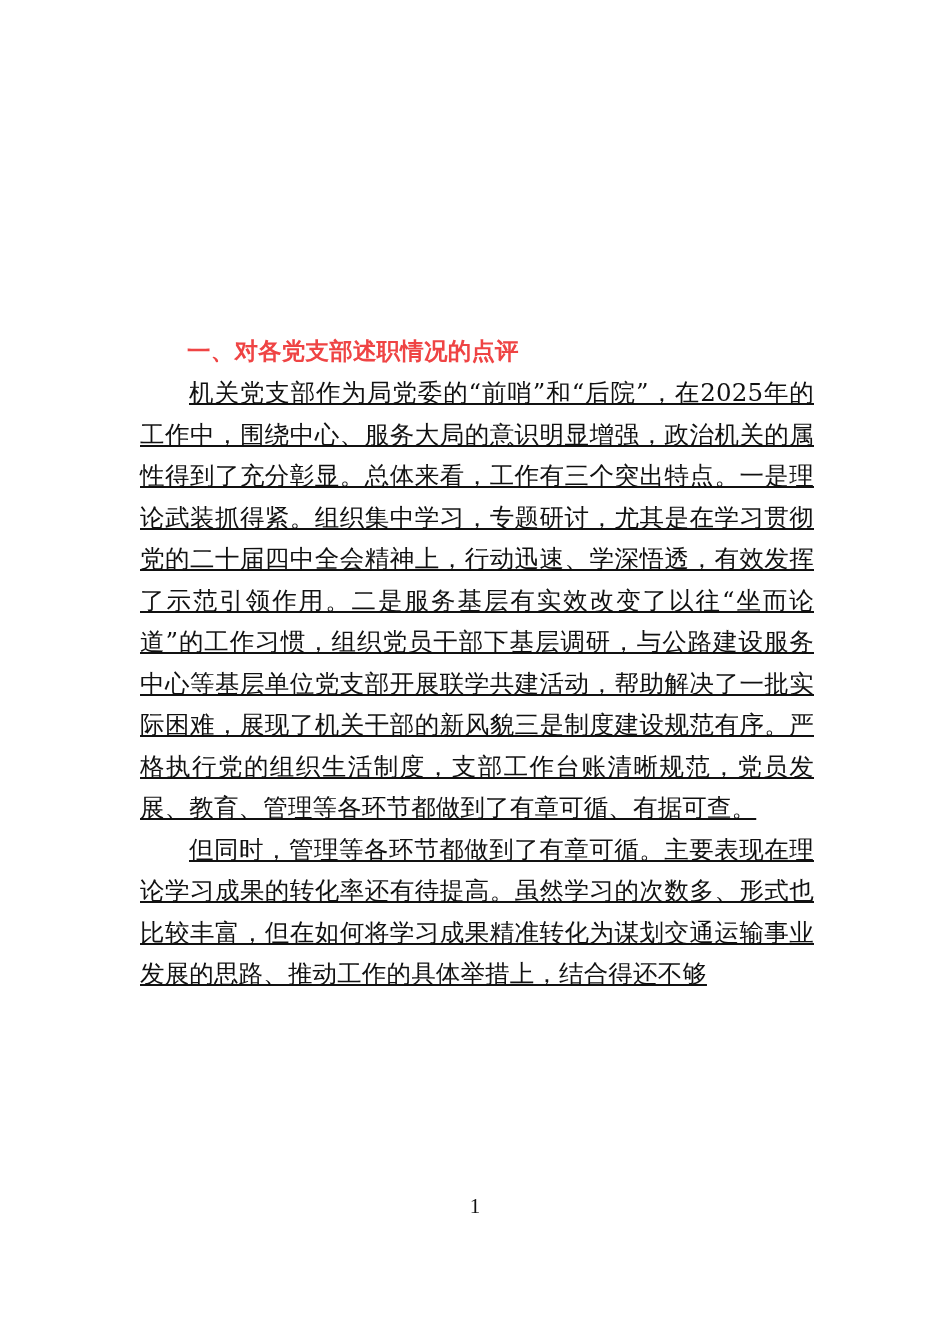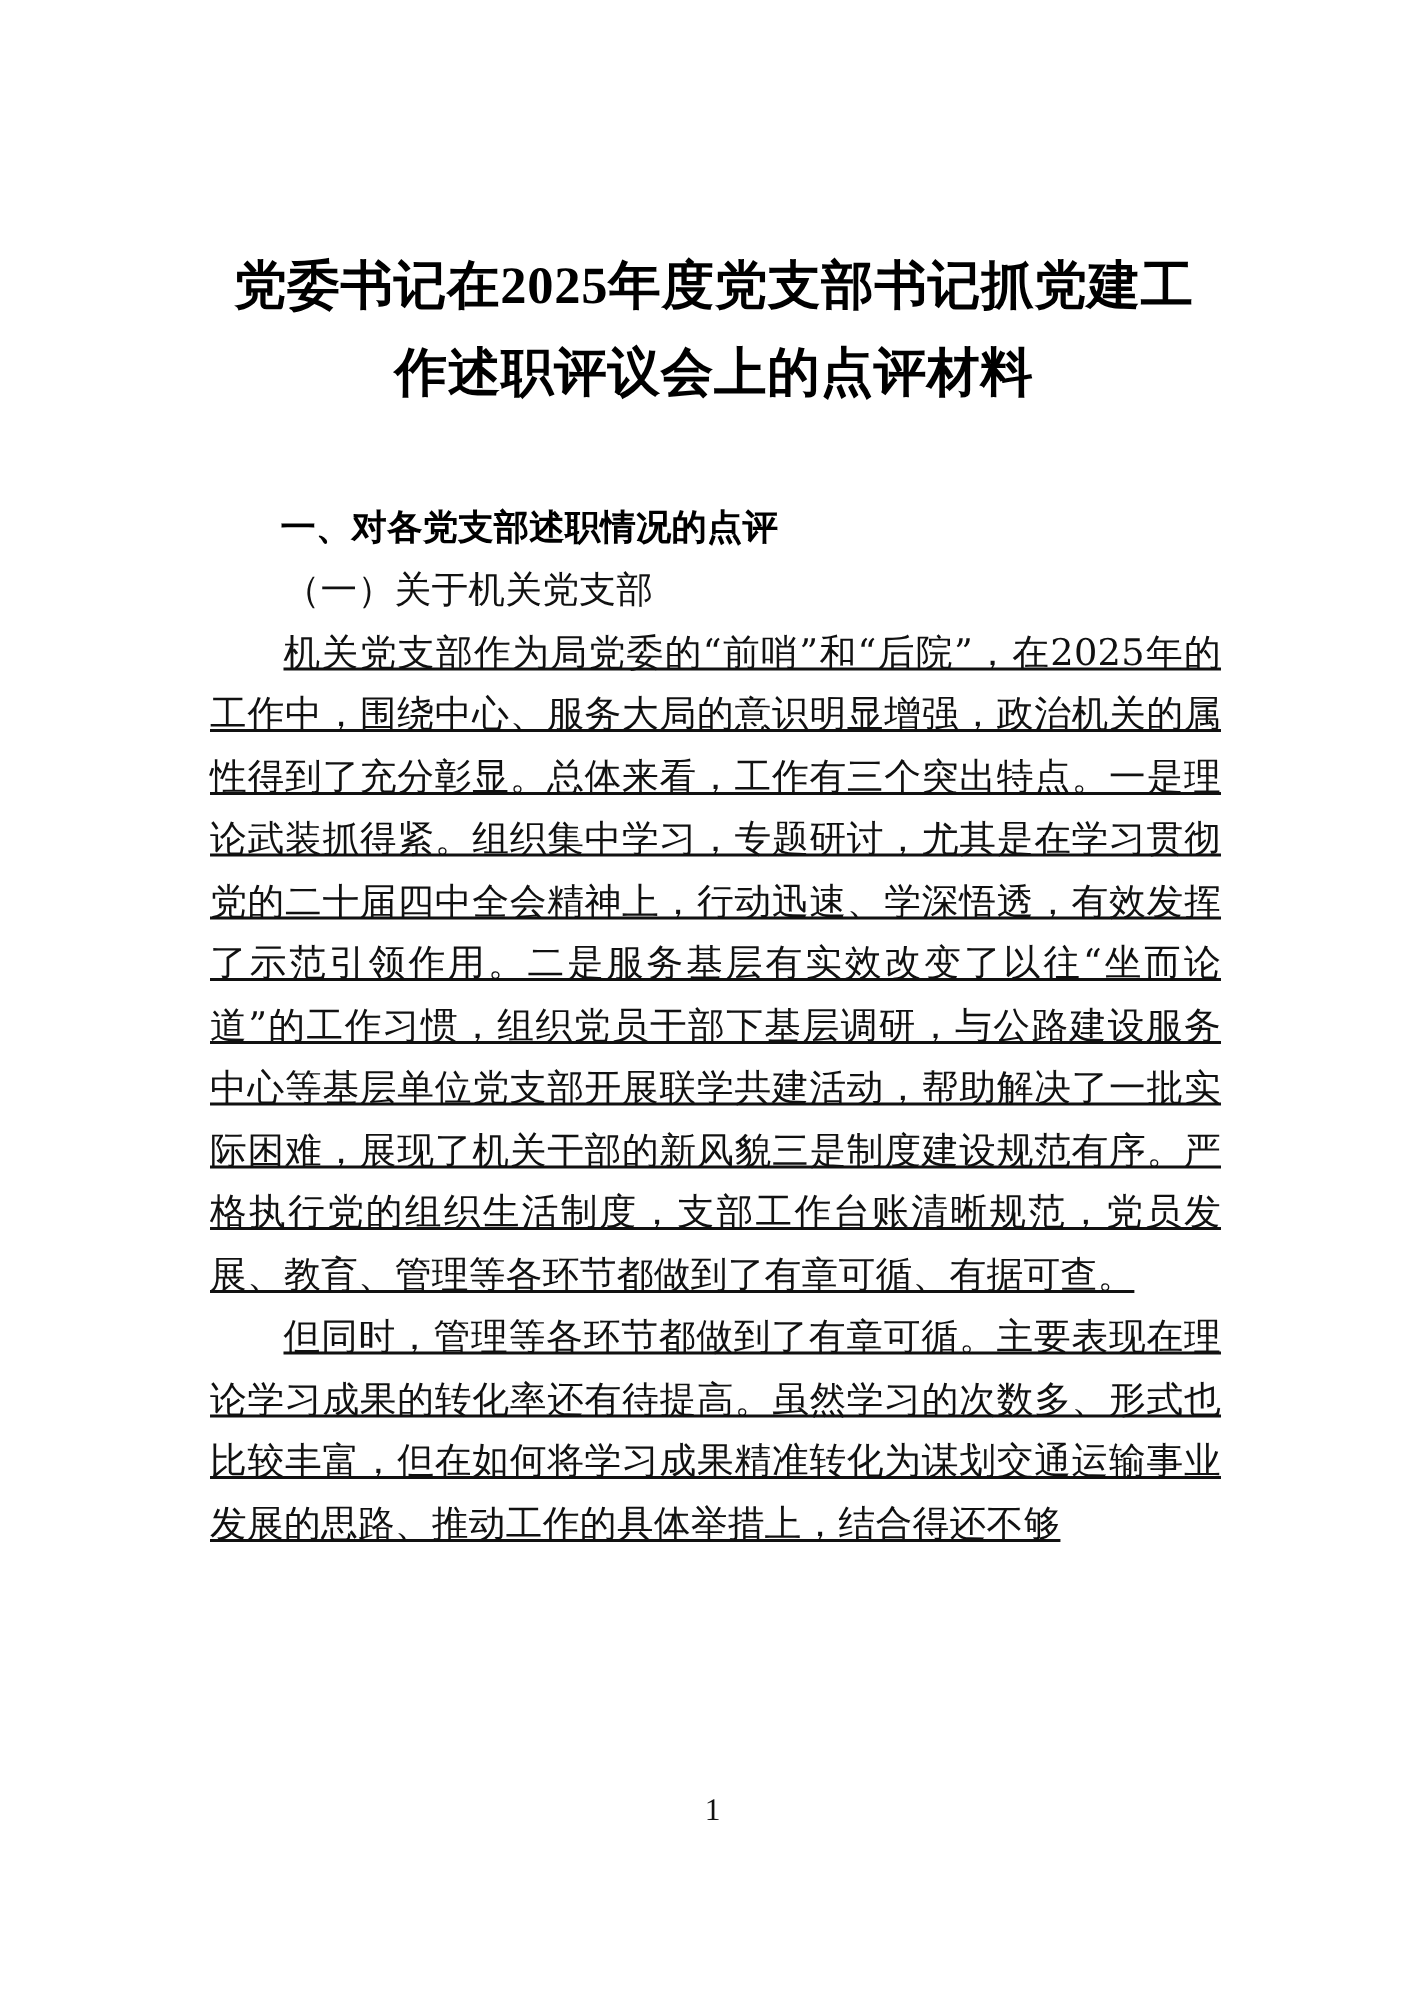--- a/index.html
+++ b/index.html
@@ -46,21 +46,21 @@
   }
 
   
   .h1-line {
     font-family: "DejaVu Sans", "Liberation Sans", sans-serif;
     font-weight: 700;
     font-size: 23.5px;
     line-height: 42px;
     text-indent: 47px;
     letter-spacing: 0.2px;
-    color: #000000;
+    color: #ef4444;
     margin: 0;
   }
 
   
   .para {
     font-family: "DejaVu Serif", "Liberation Serif", serif;
     font-weight: 400;
     font-size: 24.5px;
     line-height: 41.5px;
     text-align: justify;
@@ -90,30 +90,25 @@
     font-size: 21px;
     line-height: 28px;
     color: #111111;
   }
 </style>
 </head>
 <body>
 
 <div class="page">
 
-  <div class="doc-title">
-    <div>党委书记在2025年度党支部书记抓党建工</div>
-    <div>作述职评议会上的点评材料</div>
-  </div>
 
   <div class="body-block">
 
     <p class="h1-line">一、对各党支部述职情况的点评</p>
 
-    <p class="para sub-heading">（一）关于机关党支部</p>
 
     <p class="para justified-full">机关党支部作为局党委的“前哨”和“后院”，在2025年的工作中，围绕中心、服务大局的意识明显增强，政治机关的属性得到了充分彰显。总体来看，工作有三个突出特点。一是理论武装抓得紧。组织集中学习，专题研讨，尤其是在学习贯彻党的二十届四中全会精神上，行动迅速、学深悟透，有效发挥了示范引领作用。二是服务基层有实效改变了以往“坐而论道”的工作习惯，组织党员干部下基层调研，与公路建设服务中心等基层单位党支部开展联学共建活动，帮助解决了一批实际困难，展现了机关干部的新风貌三是制度建设规范有序。严格执行党的组织生活制度，支部工作台账清晰规范，党员发展、教育、管理等各环节都做到了有章可循、有据可查。</p>
 
     <p class="para justified-full">但同时，管理等各环节都做到了有章可循。主要表现在理论学习成果的转化率还有待提高。虽然学习的次数多、形式也比较丰富，但在如何将学习成果精准转化为谋划交通运输事业发展的思路、推动工作的具体举措上，结合得还不够</p>
 
   </div>
 
   <div class="page-number">1</div>
 
 </div>

